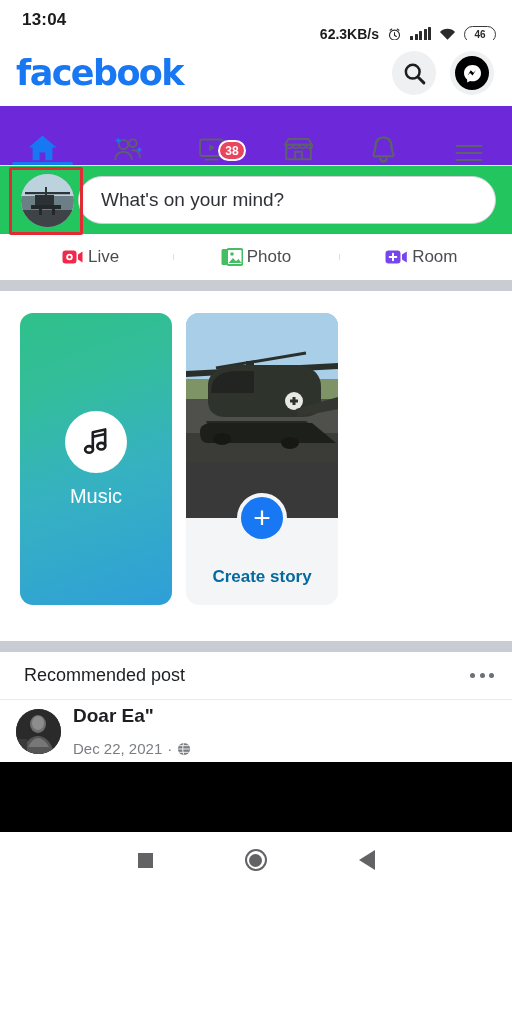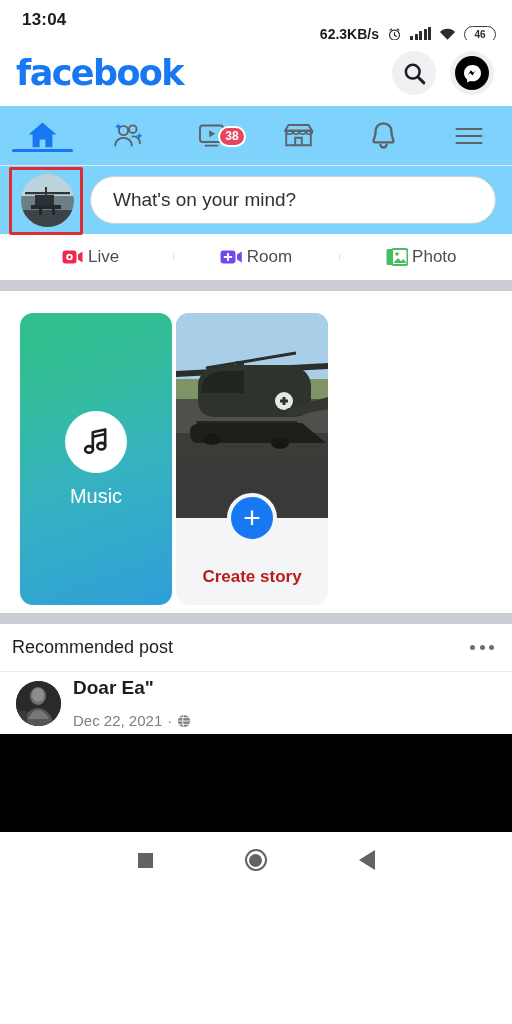--- a/index.html
+++ b/index.html
@@ -59,22 +59,22 @@
   }
   .circ-btn.msgr { background:#eef0f2; }
   .msgr-dot {
     width:34px; height:34px; border-radius:50%; background:#000;
     display:flex; align-items:center; justify-content:center;
   }
 
   
   .tabbar {
     height:60px; flex:0 0 60px;
-    display:flex; align-items:center;
-    background:#7dd3fc; border-bottom:1px solid #e4e6eb;
+    display:flex; align-items:flex-end;
+    background:#6d28d9; border-bottom:1px solid #e4e6eb;
   }
   .tab {
     flex:1; position:relative;
     display:flex; align-items:center; justify-content:center;
   }
   .tab .underline {
     position:absolute; left:14%; right:14%; bottom:0; height:3.5px;
     background:#1877f2; border-radius:2px;
   }
   .tab-badge {
@@ -82,22 +82,22 @@
     min-width:23px; height:21px; padding:0 5px;
     border-radius:11px; background:#e8465c; color:#fff;
     font-size:12px; font-weight:700;
     display:flex; align-items:center; justify-content:center;
     border:2px solid #fff;
   }
 
   
   .composer {
     flex:0 0 68px; height:68px;
-    display:flex; align-items:center; gap:12px;
-    padding:0 16px 0 16px; background:#7dd3fc;
+    display:flex; align-items:center; 
+    padding:0 16px 0 16px; background:#22c55e;
   }
   .avatar-wrap { position:relative; width:62px; height:62px; flex:0 0 62px;
     display:flex; align-items:center; justify-content:center; }
   .avatar-hl {
     position:absolute; left:-7px; top:-2px; width:74px; height:68px;
     border:3px solid #e02b34; border-radius:2px; pointer-events:none;
   }
   .avatar {
     width:53px; height:53px; border-radius:50%; overflow:hidden;
     background:#9fb3c0; position:relative;
@@ -119,22 +119,22 @@
   }
   .action + .action::before {
     content:""; position:absolute; left:0; top:7px; bottom:7px;
     width:1px; background:#dcdfe3;
   }
 
   .divider { flex:0 0 11px; height:11px; background:#c9cdd3; }
 
   
   .stories {
-    flex:0 0 auto; background:#fff; padding:22px 0 8px 20px;
-    display:flex; gap:4px; overflow:hidden;
+    flex:0 0 auto; background:#fff; padding:22px 0 36px 20px;
+    display:flex; gap:14px; overflow:hidden;
   }
   .story-card {
     width:152px; height:292px; border-radius:13px; overflow:hidden;
     position:relative; flex:0 0 152px;
   }
   .story-music {
     background:linear-gradient(160deg,#2fc08a 0%,#33bd9a 25%,#36b2c0 55%,#2f9fd8 100%);
     display:flex; flex-direction:column; align-items:center; justify-content:center;
   }
   .music-circle {
@@ -150,27 +150,27 @@
   }
   .plus-btn {
     position:absolute; left:50%; top:205px; transform:translate(-50%,-50%);
     width:50px; height:50px; border-radius:50%; background:#1877f2;
     border:4px solid #f4f5f7;
     display:flex; align-items:center; justify-content:center;
     color:#fff; font-size:30px; line-height:1; font-weight:300;
   }
   .create-label {
     position:absolute; left:0; right:0; bottom:18px; text-align:center;
-    font-size:17px; font-weight:700; color:#b91c1c;
+    font-size:17px; font-weight:700; color:#0369a1;
   }
 
   
   .rec-header {
     flex:0 0 48px; height:48px; display:flex; align-items:center;
-    justify-content:space-between; padding:0 18px 0 12px; background:#fff;
+    justify-content:space-between; padding:0 18px 0 24px; background:#fff;
     border-bottom:1px solid #e8eaed;
   }
   .rec-title { font-size:18px; color:#1c1e21; }
   .dots { display:flex; gap:4.5px; align-items:center; }
   .dots i { width:5px; height:5px; border-radius:50%; background:#6b6f76; display:block; }
 
   .post-head {
     flex:0 0 62px; height:62px; display:flex; align-items:center; gap:12px;
     padding:0 16px; background:#fff;
   }
@@ -317,35 +317,35 @@
     <div class="action">
       <svg width="22" height="16" viewBox="0 0 22 16">
         <rect x="0.5" y="1.5" width="14" height="13" rx="3" fill="#f02849"></rect>
         <circle cx="7.5" cy="8" r="3.3" fill="#fff"></circle>
         <circle cx="7.5" cy="8" r="1.5" fill="#f02849"></circle>
         <path d="M16 5.5l4.5-3v11l-4.5-3z" fill="#f02849"></path>
       </svg>
       <span>Live</span>
     </div>
     <div class="action">
-      <svg width="23" height="16" viewBox="0 0 23 16">
-        <rect x="0.5" y="1.5" width="15" height="13" rx="3" fill="#7646ec"></rect>
-        <path d="M8 4.7v6.6M4.7 8h6.6" stroke="#fff" stroke-width="2" stroke-linecap="round"></path>
-        <path d="M17 5.5l4.8-3v11l-4.8-3z" fill="#7646ec"></path>
-      </svg>
-      <span>Room</span>
-    </div>
-    <div class="action">
       <svg width="22" height="18" viewBox="0 0 22 18">
         <rect x="0.5" y="1" width="6" height="16" rx="1.5" fill="#45bd62"></rect>
         <rect x="6" y="1" width="15.5" height="16" rx="2" fill="#fff" stroke="#45bd62" stroke-width="2"></rect>
         <circle cx="11" cy="6" r="1.8" fill="#45bd62"></circle>
         <path d="M7.5 15l4.5-5 3 3.2 2.5-2.2 3 4z" fill="#45bd62"></path>
       </svg>
       <span>Photo</span>
+    </div>
+    <div class="action">
+      <svg width="23" height="16" viewBox="0 0 23 16">
+        <rect x="0.5" y="1.5" width="15" height="13" rx="3" fill="#7646ec"></rect>
+        <path d="M8 4.7v6.6M4.7 8h6.6" stroke="#fff" stroke-width="2" stroke-linecap="round"></path>
+        <path d="M17 5.5l4.8-3v11l-4.8-3z" fill="#7646ec"></path>
+      </svg>
+      <span>Room</span>
     </div>
   </div>
 
   <div class="divider"></div>
 
   <div class="stories">
     <div class="story-card story-music">
       <div class="music-circle">
         <svg width="33" height="33" viewBox="0 0 24 24">
           <path d="M9.3 17.4V5.3l9-2.1v12" fill="none" stroke="#1c1e21" stroke-width="1.9" stroke-linejoin="round"></path>

